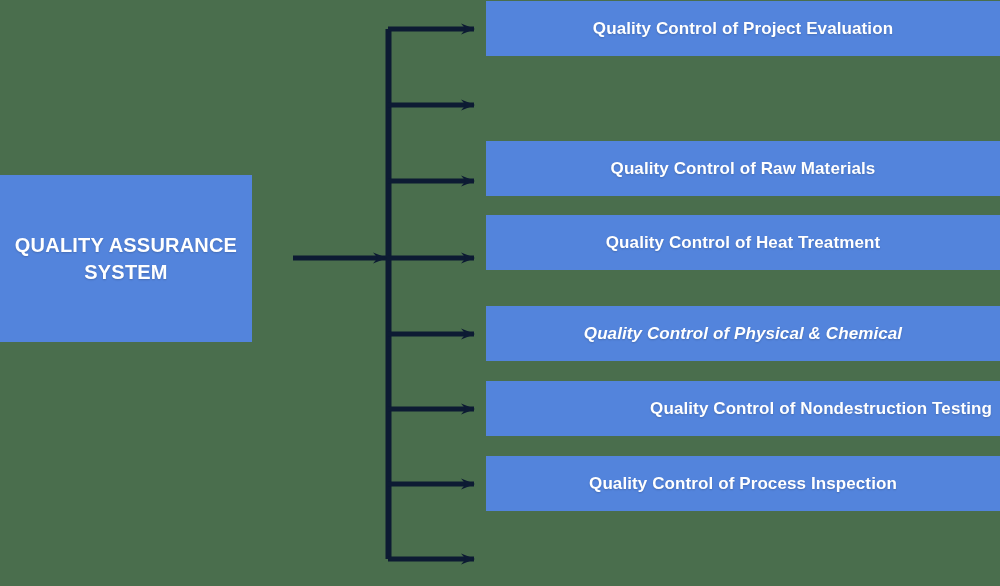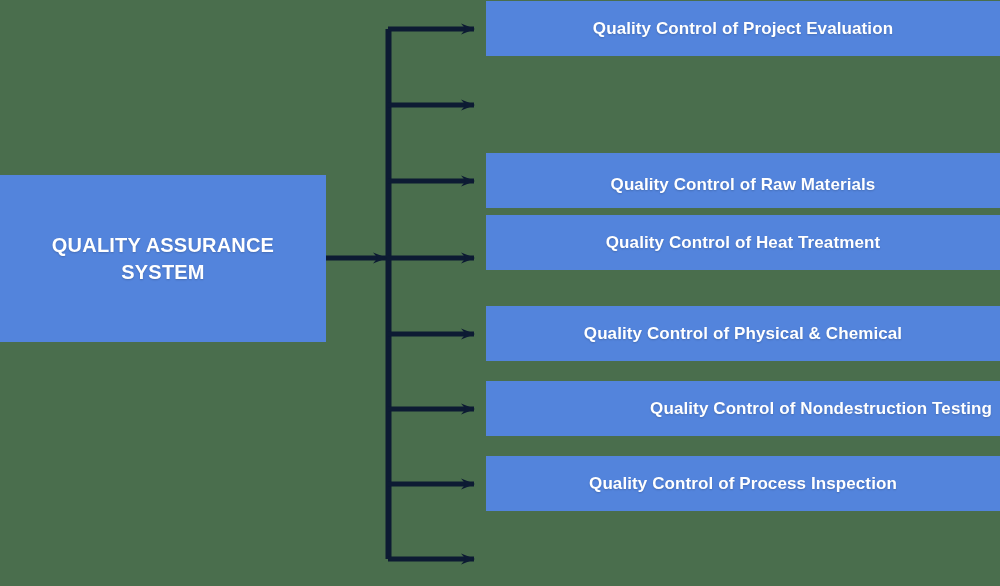--- a/index.html
+++ b/index.html
@@ -19,21 +19,21 @@
     width: 1000px;
     height: 586px;
     background: #4a6e4d;
   }
 
   
   .root-box {
     position: absolute;
     left: 0px;
     top: 175px;
-    width: 326px;
+    width: 252px;
     height: 167px;
     background: #5384dc;
     display: flex;
     align-items: center;
     justify-content: center;
     box-sizing: border-box;
     padding: 0 10px;
   }
   .root-label {
     color: #ffffff;
@@ -106,27 +106,27 @@
   </svg>
 
   <div class="root-box">
     <div class="root-label">QUALITY ASSURANCE
 SYSTEM</div>
   </div>
 
   <div class="leaf-box" style="top:1px;">
     <div class="leaf-label">Quality Control of Project Evaluation</div>
   </div>
-  <div class="leaf-box" style="top:153px;align-items:flex-end;">
+  <div class="leaf-box" style="top:141px;">
     <div class="leaf-label">Quality Control of Raw Materials</div>
   </div>
   <div class="leaf-box" style="top:215px;">
     <div class="leaf-label">Quality Control of Heat Treatment</div>
   </div>
-  <div class="leaf-box" style="top:306px;">
+  <div class="leaf-box" style="top:306px;font-style:italic;">
     <div class="leaf-label">Quality Control of Physical &amp; Chemical</div>
   </div>
   <div class="leaf-box" style="top:381px;justify-content:flex-end;">
     <div class="leaf-label">Quality Control of Nondestruction Testing</div>
   </div>
   <div class="leaf-box" style="top:456px;">
     <div class="leaf-label">Quality Control of Process Inspection</div>
   </div>
 
 </div>

